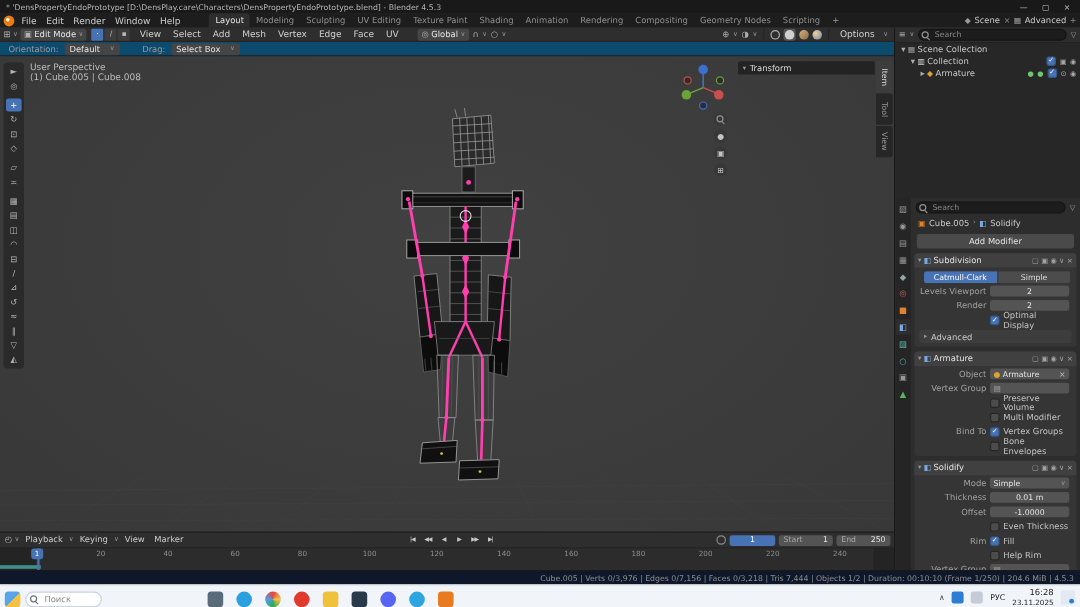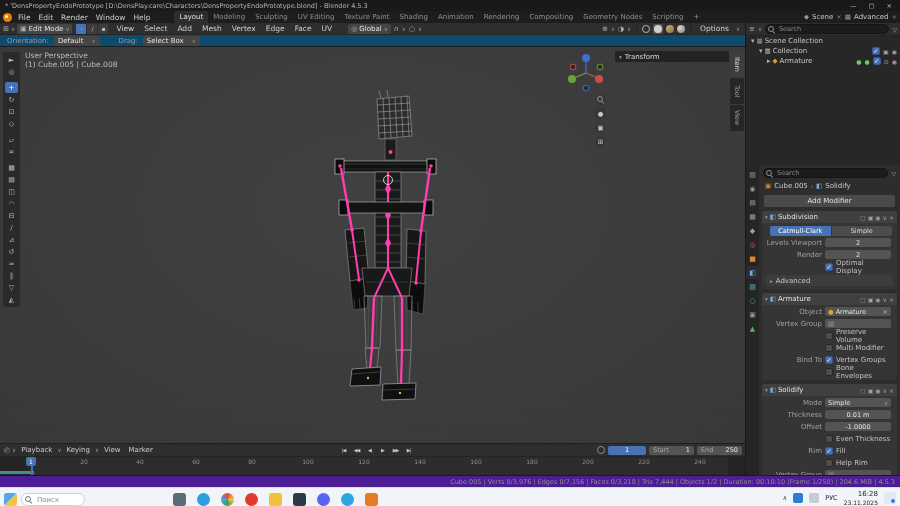--- a/index.html
+++ b/index.html
@@ -119,21 +119,21 @@
 .fld.frame{width:38px;background:#4772b3;color:#fff;}
 .fld.se{width:45px;justify-content:space-between;padding:0 4px;}
 .fld .dim{color:#a8a8a8;}
 .tl-body{position:absolute;left:0;top:13px;right:0;bottom:0;background:#2c2c2c;}
 .tick{position:absolute;top:1px;width:16px;text-align:center;font-size:6px;color:#8f8f8f;}
 .oor{position:absolute;top:0;bottom:0;background:rgba(0,0,0,.18);}
 .playhead{position:absolute;left:31px;top:0;bottom:0;width:2px;background:#4772b3;}
 .ph-badge{position:absolute;left:-5px;top:0;background:#4772b3;color:#fff;font-size:6px;border-radius:2px;padding:0 3px;height:9px;line-height:9px;}
 .chan{position:absolute;left:0;bottom:1px;width:34px;height:3px;background:#3f8f8f;}
 
-#statusbar{position:absolute;left:0;top:475px;width:900px;height:12px;background:#4c1d95;border-top:1px solid #191919;display:flex;align-items:center;justify-content:flex-end;padding:0 5px;font-size:6.5px;color:#8e8e8e;}
+#statusbar{position:absolute;left:0;top:475px;width:900px;height:12px;background:#0f172a;border-top:1px solid #191919;display:flex;align-items:center;justify-content:flex-end;padding:0 5px;font-size:6.5px;color:#8e8e8e;}
 
 #taskbar{position:absolute;left:0;top:487px;width:900px;height:19px;background:#f1f4f9;border-top:1px solid #d9dee6;display:flex;align-items:flex-end;gap:4px;padding:0 4px;color:#333;}
 .tb-widget{width:13px;height:13px;border-radius:3px;background:linear-gradient(135deg,#58a6e8 50%,#f5c344 50%);flex:0 0 auto;}
 .tb-search{position:relative;display:flex;align-items:center;}
 .tb-search .mag{position:absolute;left:4px;top:3px;}
 .tb-search input{width:64px;height:13px;border-radius:7px;border:1px solid #ccd3dd;background:#fff;font-size:7px;color:#444;padding:0 4px 0 15px;font-family:"DejaVu Sans",sans-serif;}
 .tb-apps{display:flex;gap:11px;margin-left:84px;align-items:center;}
 .tb-app{width:13px;height:13px;border-radius:3px;position:relative;}
 .tb-taskview{background:#5a6b7a;}
 .tb-edge{background:#2aa0e0;border-radius:50%;}

